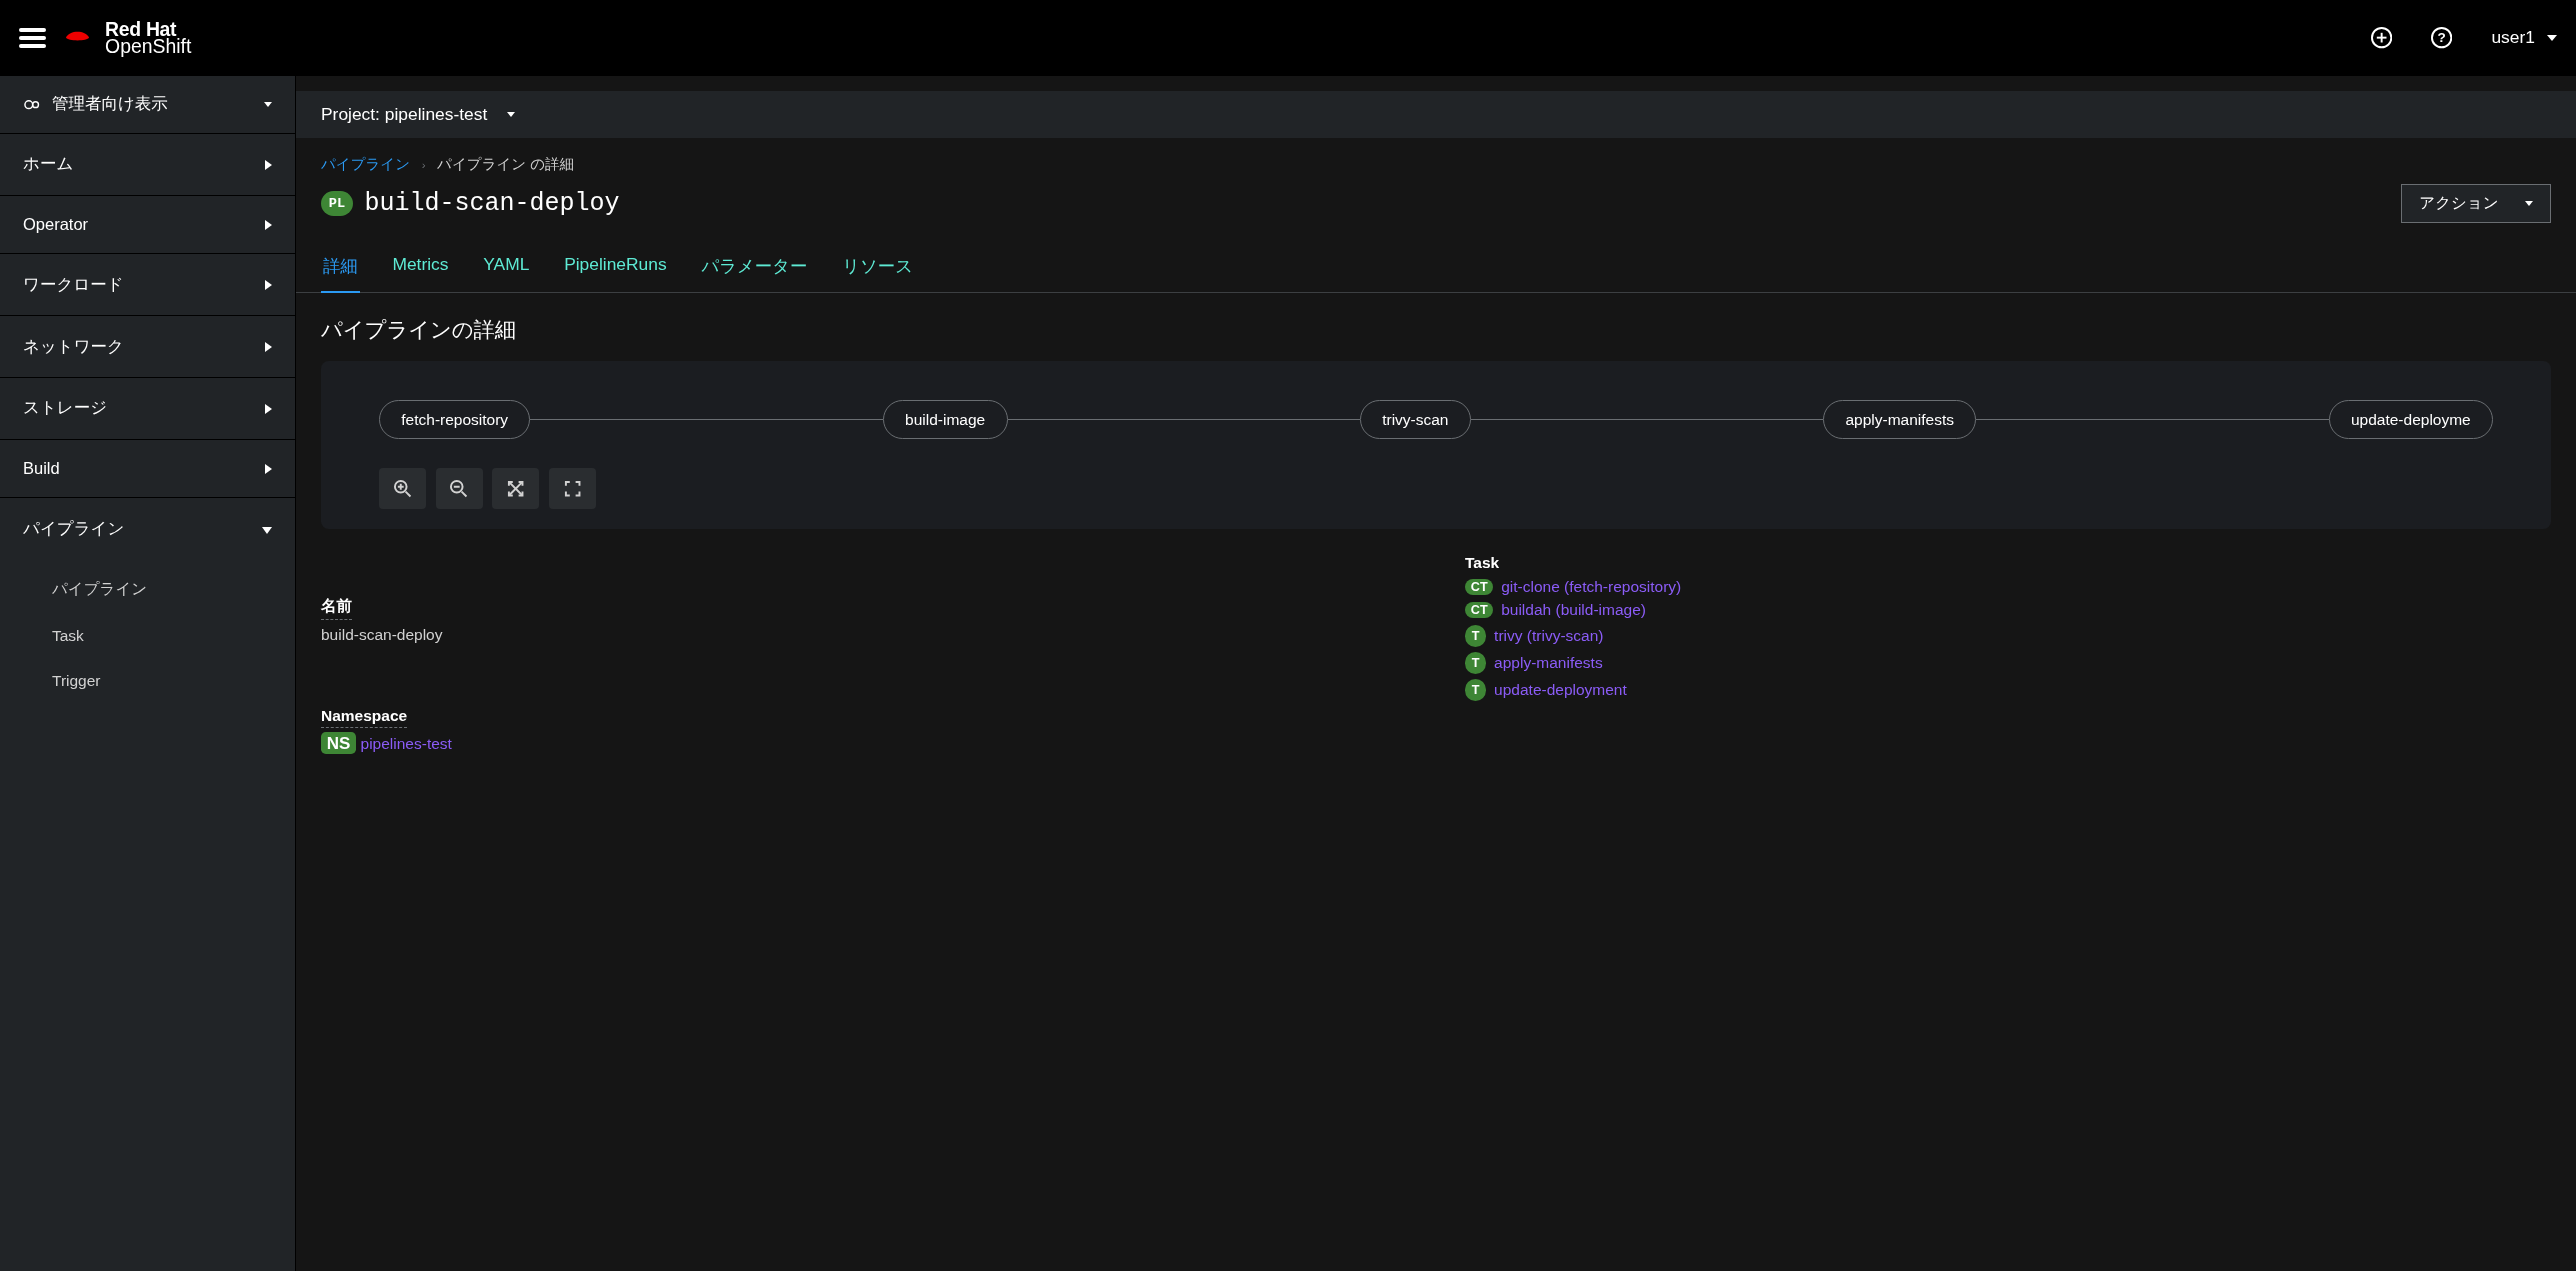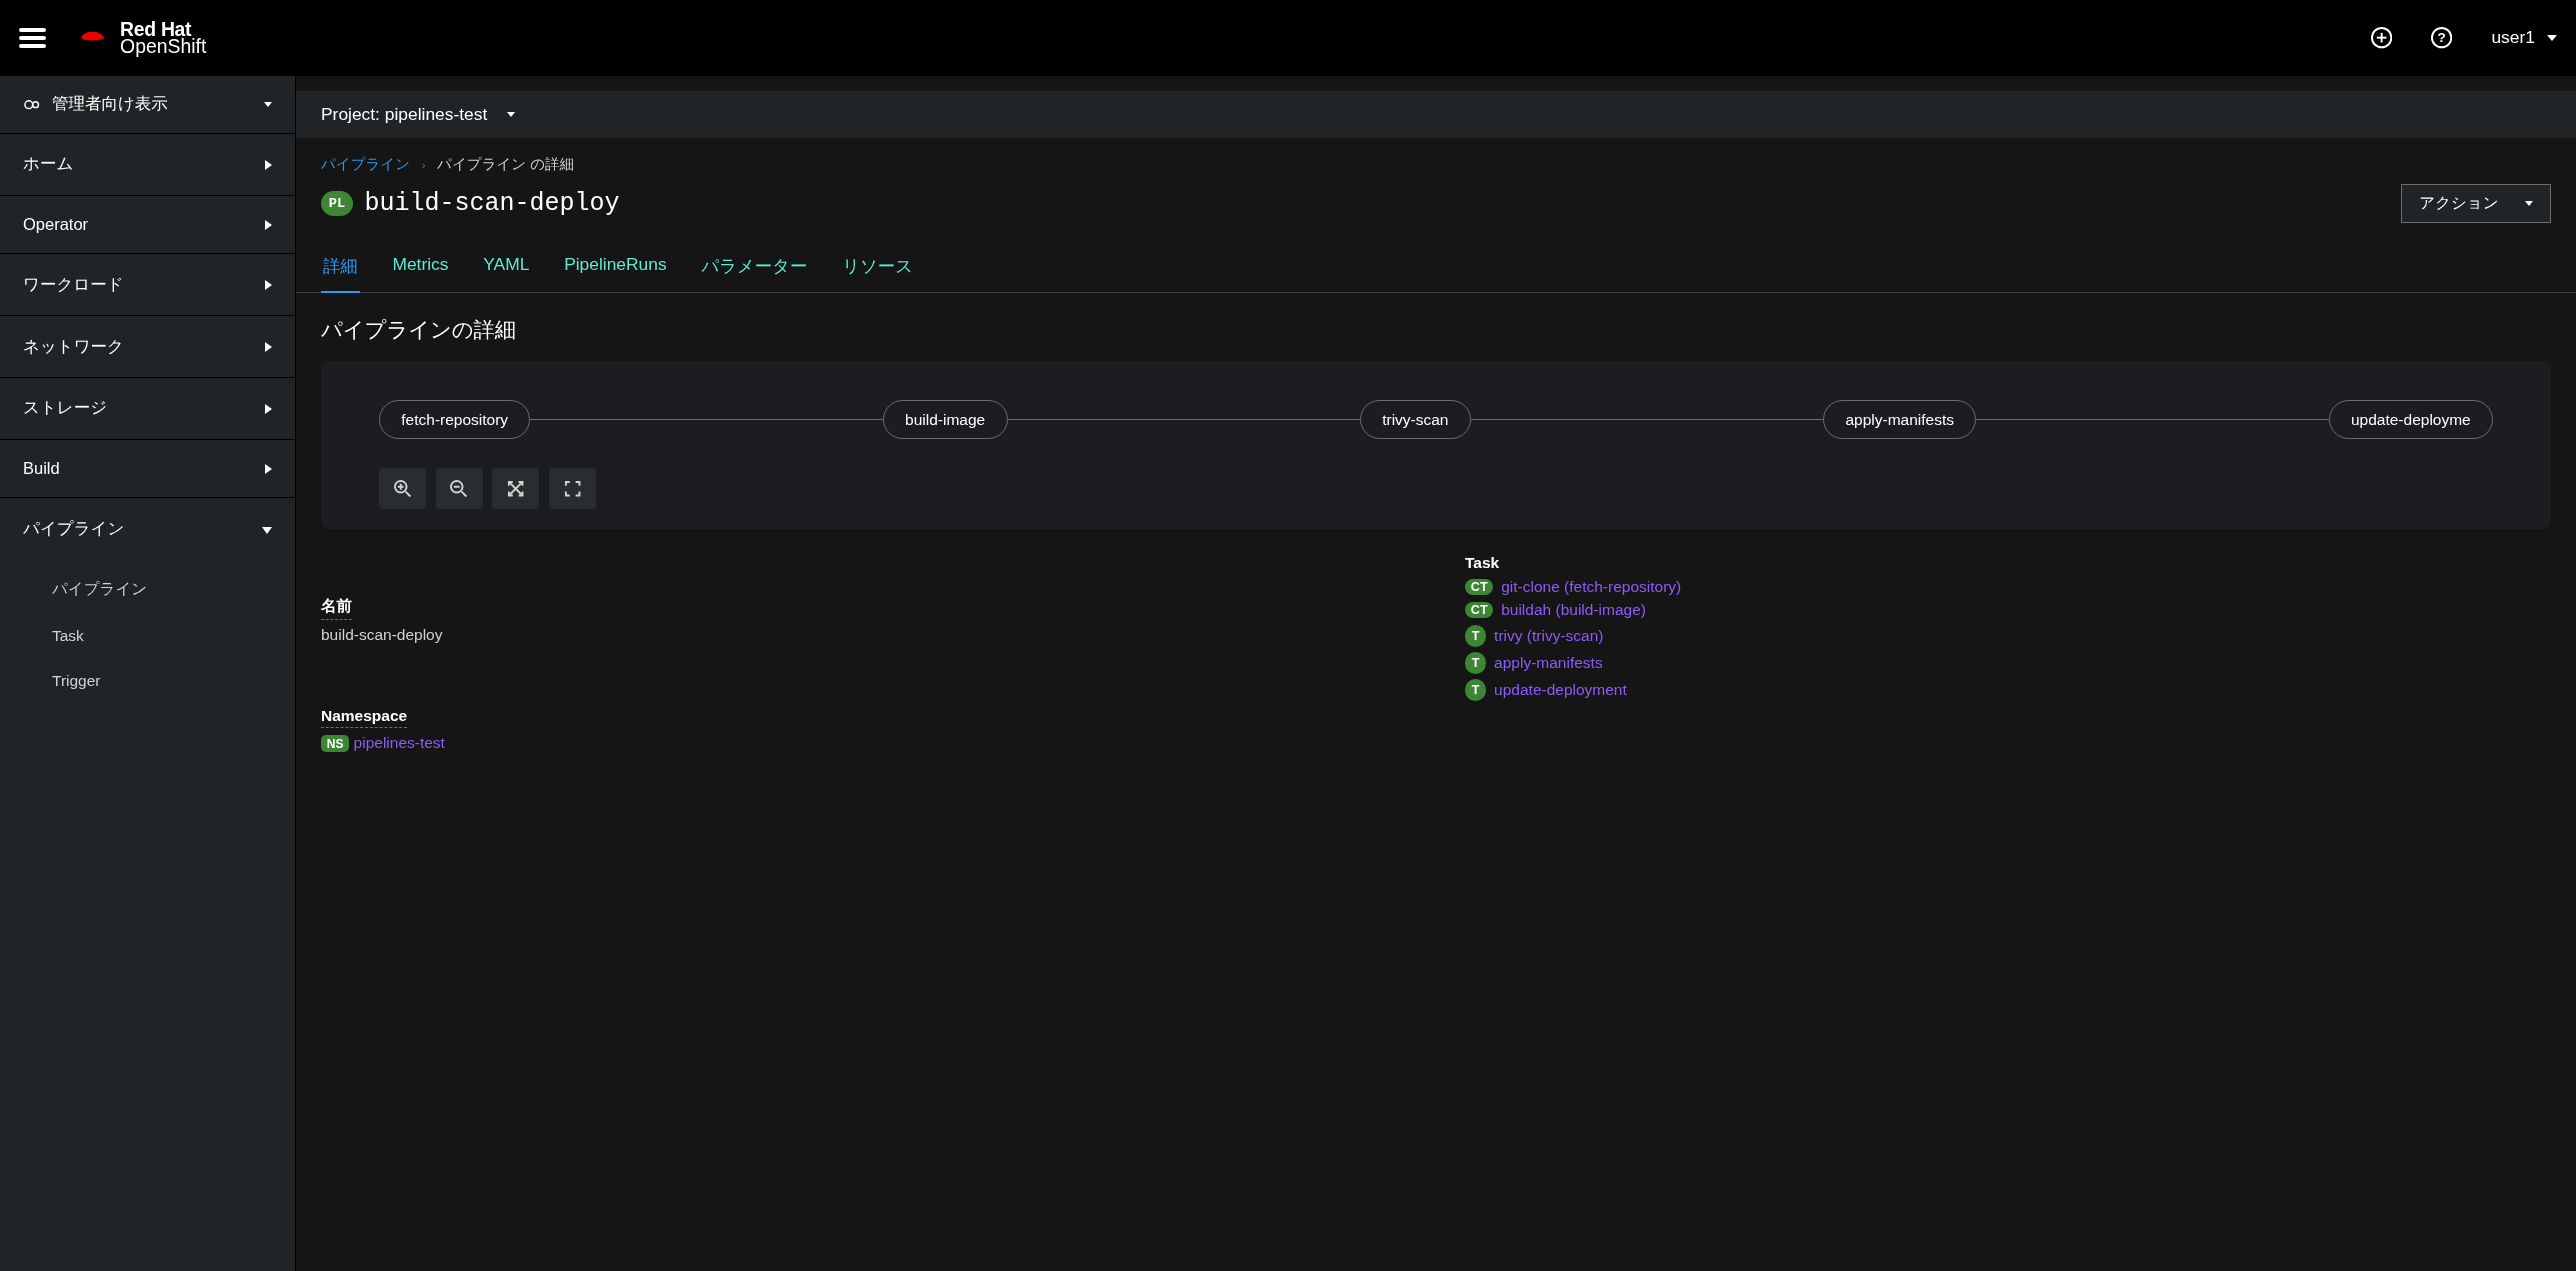--- a/index.html
+++ b/index.html
@@ -11,21 +11,21 @@
     font-size:13.6px;
     overflow:hidden;
   }
   
   .masthead {
     height:76px;
     background:#000;
     display:flex;
     align-items:center;
     padding:0 19.4px;
-    gap:29px;
+    gap:14px;
   }
   .hamburger { width:27px; height:27px; cursor:pointer; display:flex; flex-direction:column; justify-content:space-between; padding:3.9px 0; }
   .hamburger span { display:block; width:100%; height:3.9px; background:#fff; border-radius:1.9px;}
   .brand { display:flex; align-items:center; gap:9.7px; }
   .brand-text { line-height:1; }
   .brand-text .rh { font-weight:700; font-size:19.4px; letter-spacing:-0.3px;}
   .brand-text .os { font-weight:400; font-size:19.4px; margin-top:-1.9px;}
   .masthead-spacer { flex:1; }
   .masthead-tools { display:flex; align-items:center; gap:39px; font-size:17.4px; }
   .masthead-tools .tool { cursor:pointer; display:flex; align-items:center; gap:7.8px;}
@@ -151,21 +151,21 @@
     padding:9.7px 25px 39px 25px;
     font-size:15.5px;
   }
   .dl-block { }
   .dl-label { font-weight:700; color:#fff; margin-bottom:5.8px; border-bottom:1px dashed #6a6e72; display:inline-block; padding-bottom:1.9px;margin-top:42px;}
   .dl-value { color:#d2d2d2; margin-bottom:21.3px; }
   .link { color:#8b5cf6; text-decoration:none; }
   .task-row { display:flex; align-items:center; gap:7.8px; margin-bottom:5.8px;}
   .badge-ct { background:#3e8635; color:#fff; border-radius:11.6px; font-size:12.6px; padding:1px 5.8px; font-weight:600;}
   .badge-t  { background:#3e8635; color:#fff; border-radius:50%; width:21.3px; height:21.3px; display:inline-flex; align-items:center; justify-content:center; font-size:12.6px; font-weight:600;}
-  .badge-ns { background:#3e8635; color:#fff; border-radius:4.8px; font-size:12px; padding:1.9px 5.8px; font-weight:600;}
+  .badge-ns { background:#3e8635; color:#fff; border-radius:4.8px; font-size:17px; padding:1.9px 5.8px; font-weight:600;}
   
   svg { display:block; }
 </style>
 </head>
 <body>
 
 <div class="masthead">
   <div class="hamburger">
     <span></span>
       <span></span>

